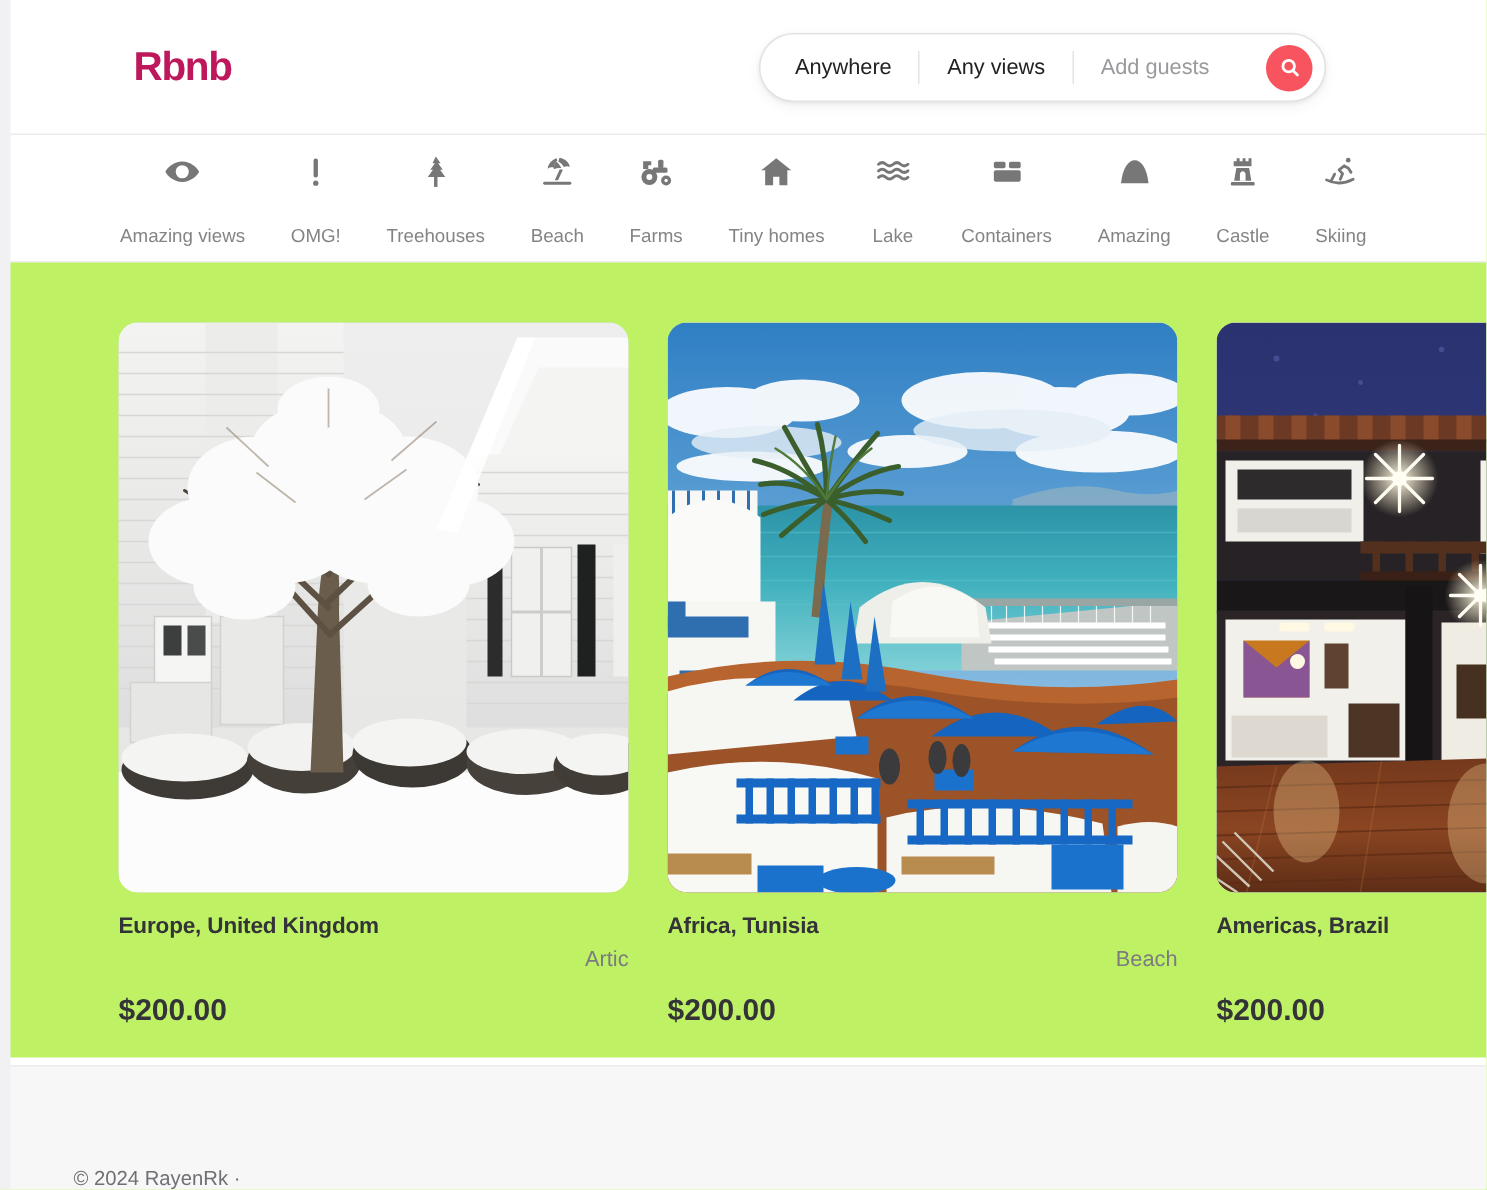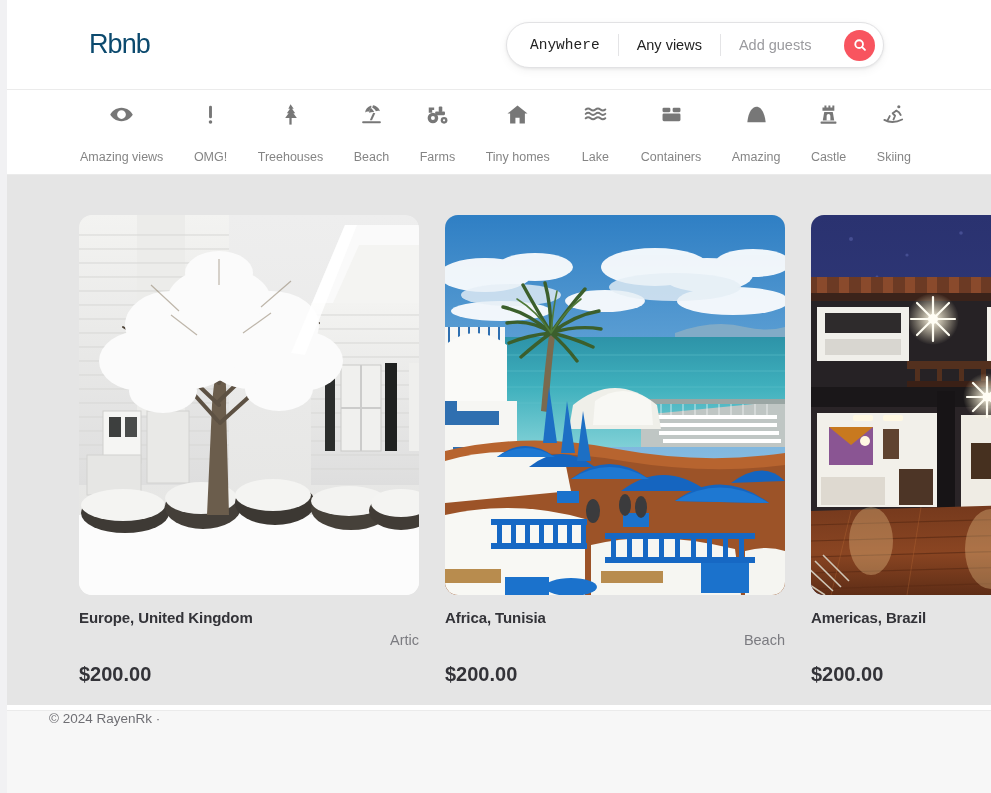--- a/index.html
+++ b/index.html
@@ -41,23 +41,23 @@
     height: 90px;
     background: #ffffff;
     display: flex;
     align-items: center;
     padding: 0 40px 0 89px;
     border-bottom: 1px solid #ebebeb;
   }
 
   .brand {
     font-size: 27px;
-    font-weight: normal;
+    font-weight: bold;
     letter-spacing: -0.9px;
-    color: #0c4a6e;
+    color: #be185d;
     line-height: 1;
     cursor: pointer;
     user-select: none;
   }
 
   
   .search-pill {
     position: absolute;
     left: 506px;
     top: 22px;
@@ -72,21 +72,21 @@
     padding: 0 5px 0 0;
   }
   .search-seg {
     font-size: 14.5px;
     color: #222222;
     padding: 0 18px;
     white-space: nowrap;
     cursor: pointer;
     line-height: 1;
   }
-  .search-seg.first { padding-left: 23px; font-family: Liberation Mono, monospace; }
+  .search-seg.first { padding-left: 23px; }
   .search-seg.muted { color: #9a9a9e; }
   .search-div {
     width: 1px;
     height: 22px;
     background: #e4e4e6;
     flex: none;
   }
   .search-btn {
     margin-left: auto;
     margin-right: 3px;
@@ -143,21 +143,21 @@
     color: #6a6a6a;
     white-space: nowrap;
     line-height: 1;
     margin-top: 15px;
   }
 
   
   .content {
     position: relative;
     height: 530px;
-    background: #e5e5e5;
+    background: #bef264;
     overflow: hidden;
     padding-top: 40px;
   }
   .grid {
     display: flex;
     gap: 26px;
     padding-left: 79px;
   }
   .card {
     width: 340px;
@@ -200,21 +200,21 @@
   
   .site-footer {
     position: absolute;
     left: 0;
     bottom: 0;
     width: 991px;
     height: 83px;
     background: #f7f7f7;
     border-top: 1px solid #ebebeb;
     display: flex;
-    align-items: flex-start;
+    align-items: flex-end;
     padding-left: 49px;
   }
   .footer-text {
     font-size: 13.5px;
     color: #6f6f74;
   }
 </style>
 </head>
 <body>
 

